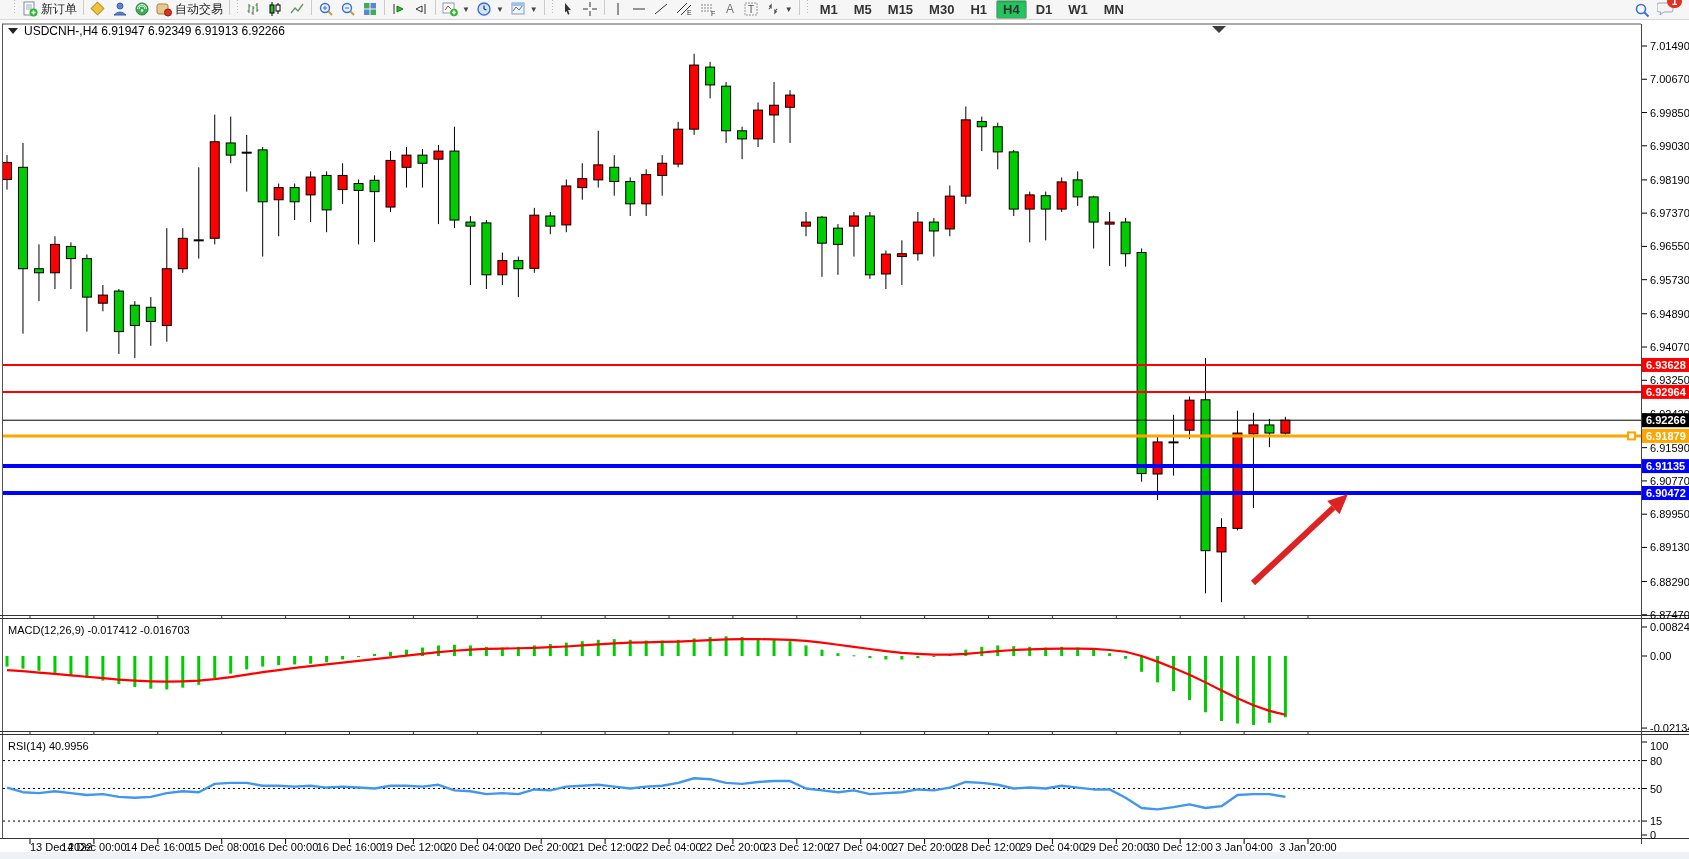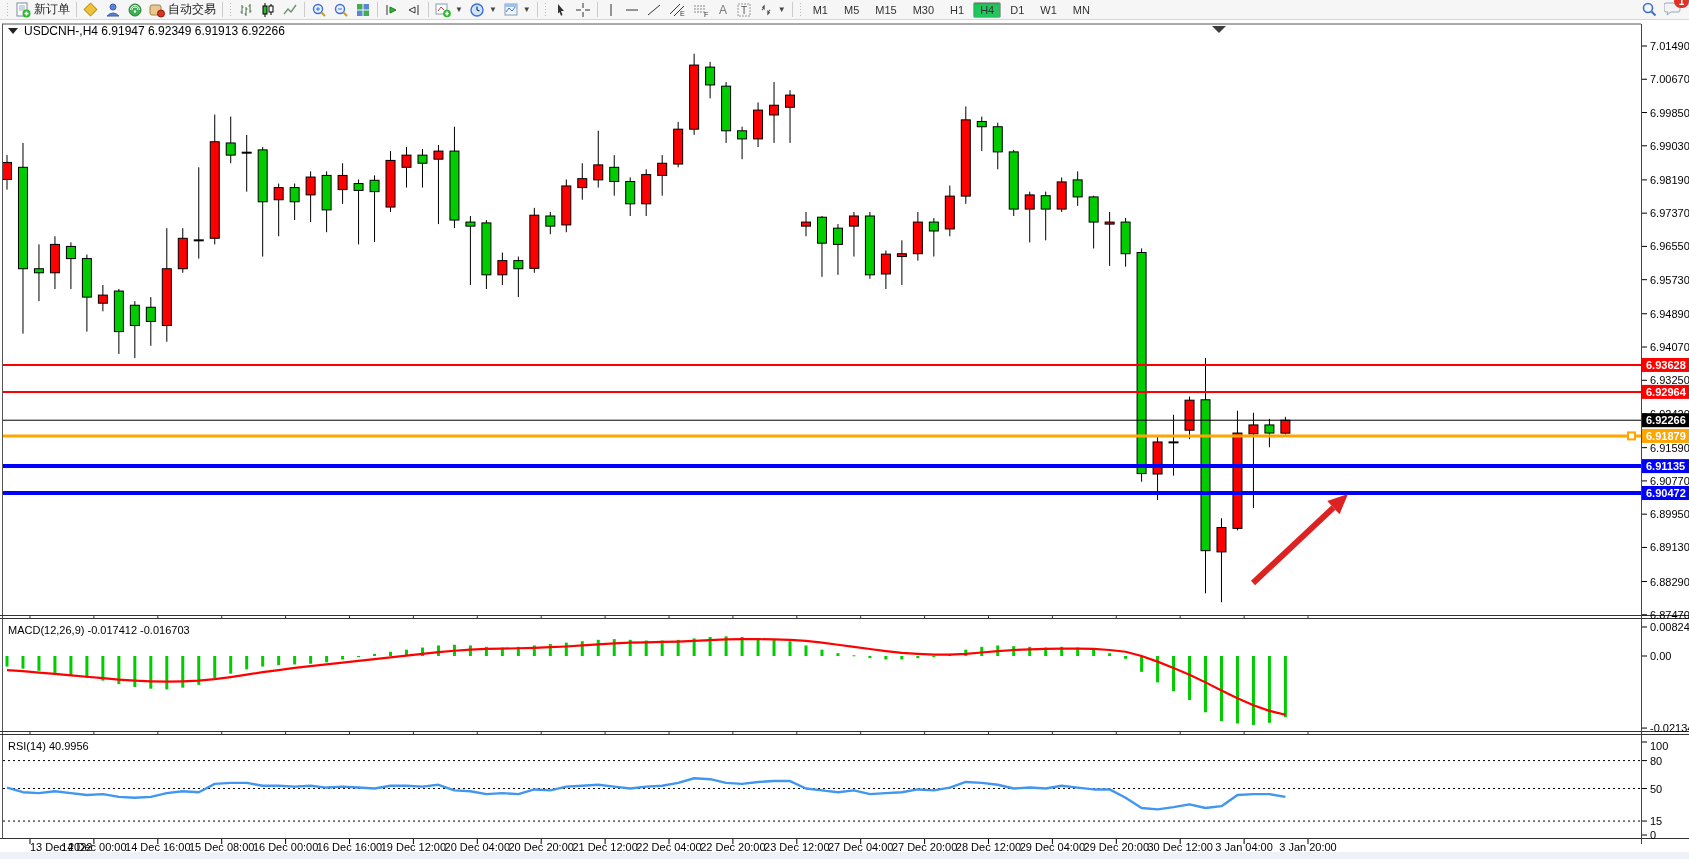--- a/index.html
+++ b/index.html
@@ -1,26 +1,26 @@
 <!DOCTYPE html>
 <html><head>
 <meta charset="utf-8">
 <style>
   html,body{margin:0;padding:0;background:#fff;width:1689px;height:859px;overflow:hidden;
     font-family:"Liberation Sans","DejaVu Sans",sans-serif;}
   #stage{position:relative;width:1689px;height:859px;background:#fff;}
   
   .toolbar{position:absolute;top:0;left:0;width:1689px;height:20px;background:#f6f6f6;
-    border-bottom:1px solid #d6d6d6;display:flex;align-items:center;padding:0 3px;box-sizing:border-box;z-index:5;}
+    border-bottom:1px solid #d6d6d6;display:flex;align-items:flex-start;padding:0 10px;box-sizing:border-box;z-index:5;}
   .tb-btn{height:18px;display:flex;align-items:center;gap:3px;padding:0 3px;font-size:12px;color:#222;cursor:default;}
   .tb-sep{width:1px;height:15px;background:#cccccc;margin:0 3px;flex:0 0 auto;}
   .grip{width:5px;height:14px;margin:0 2px;flex:0 0 auto;
     background-image:repeating-linear-gradient(#bbb 0 1px,transparent 1px 3px);background-size:1px 100%;background-repeat:no-repeat;background-position:center;}
   .caret{font-size:8px;color:#444;margin-left:1px;}
-  .tf-btn{font-size:11px;color:#333;padding:1px 6px;margin:0 1px;border:1px solid transparent;border-radius:2px;}
+  .tf-btn{font-size:13px;color:#333;padding:1px 6px;margin:0 1px;border:1px solid transparent;border-radius:2px;font-weight:bold;}
   .tf-btn.active{background:#22c55e;border:1px solid #a8a8a8;box-shadow:inset 0 1px 2px rgba(0,0,0,.18);}
   .tb-right{margin-left:auto;display:flex;align-items:center;gap:6px;padding-right:4px;}
   .notif{position:relative;}
   .badge{position:absolute;top:-5px;right:-7px;background:#e33022;color:#fff;font-size:10px;font-weight:bold;
     border-radius:8px;min-width:13px;height:13px;line-height:13px;text-align:center;padding:0 1px;}
   svg text{font-family:"Liberation Sans","DejaVu Sans",sans-serif;}
   #csvg{position:absolute;top:0;left:0;}
 </style>
 </head>
 <body>

